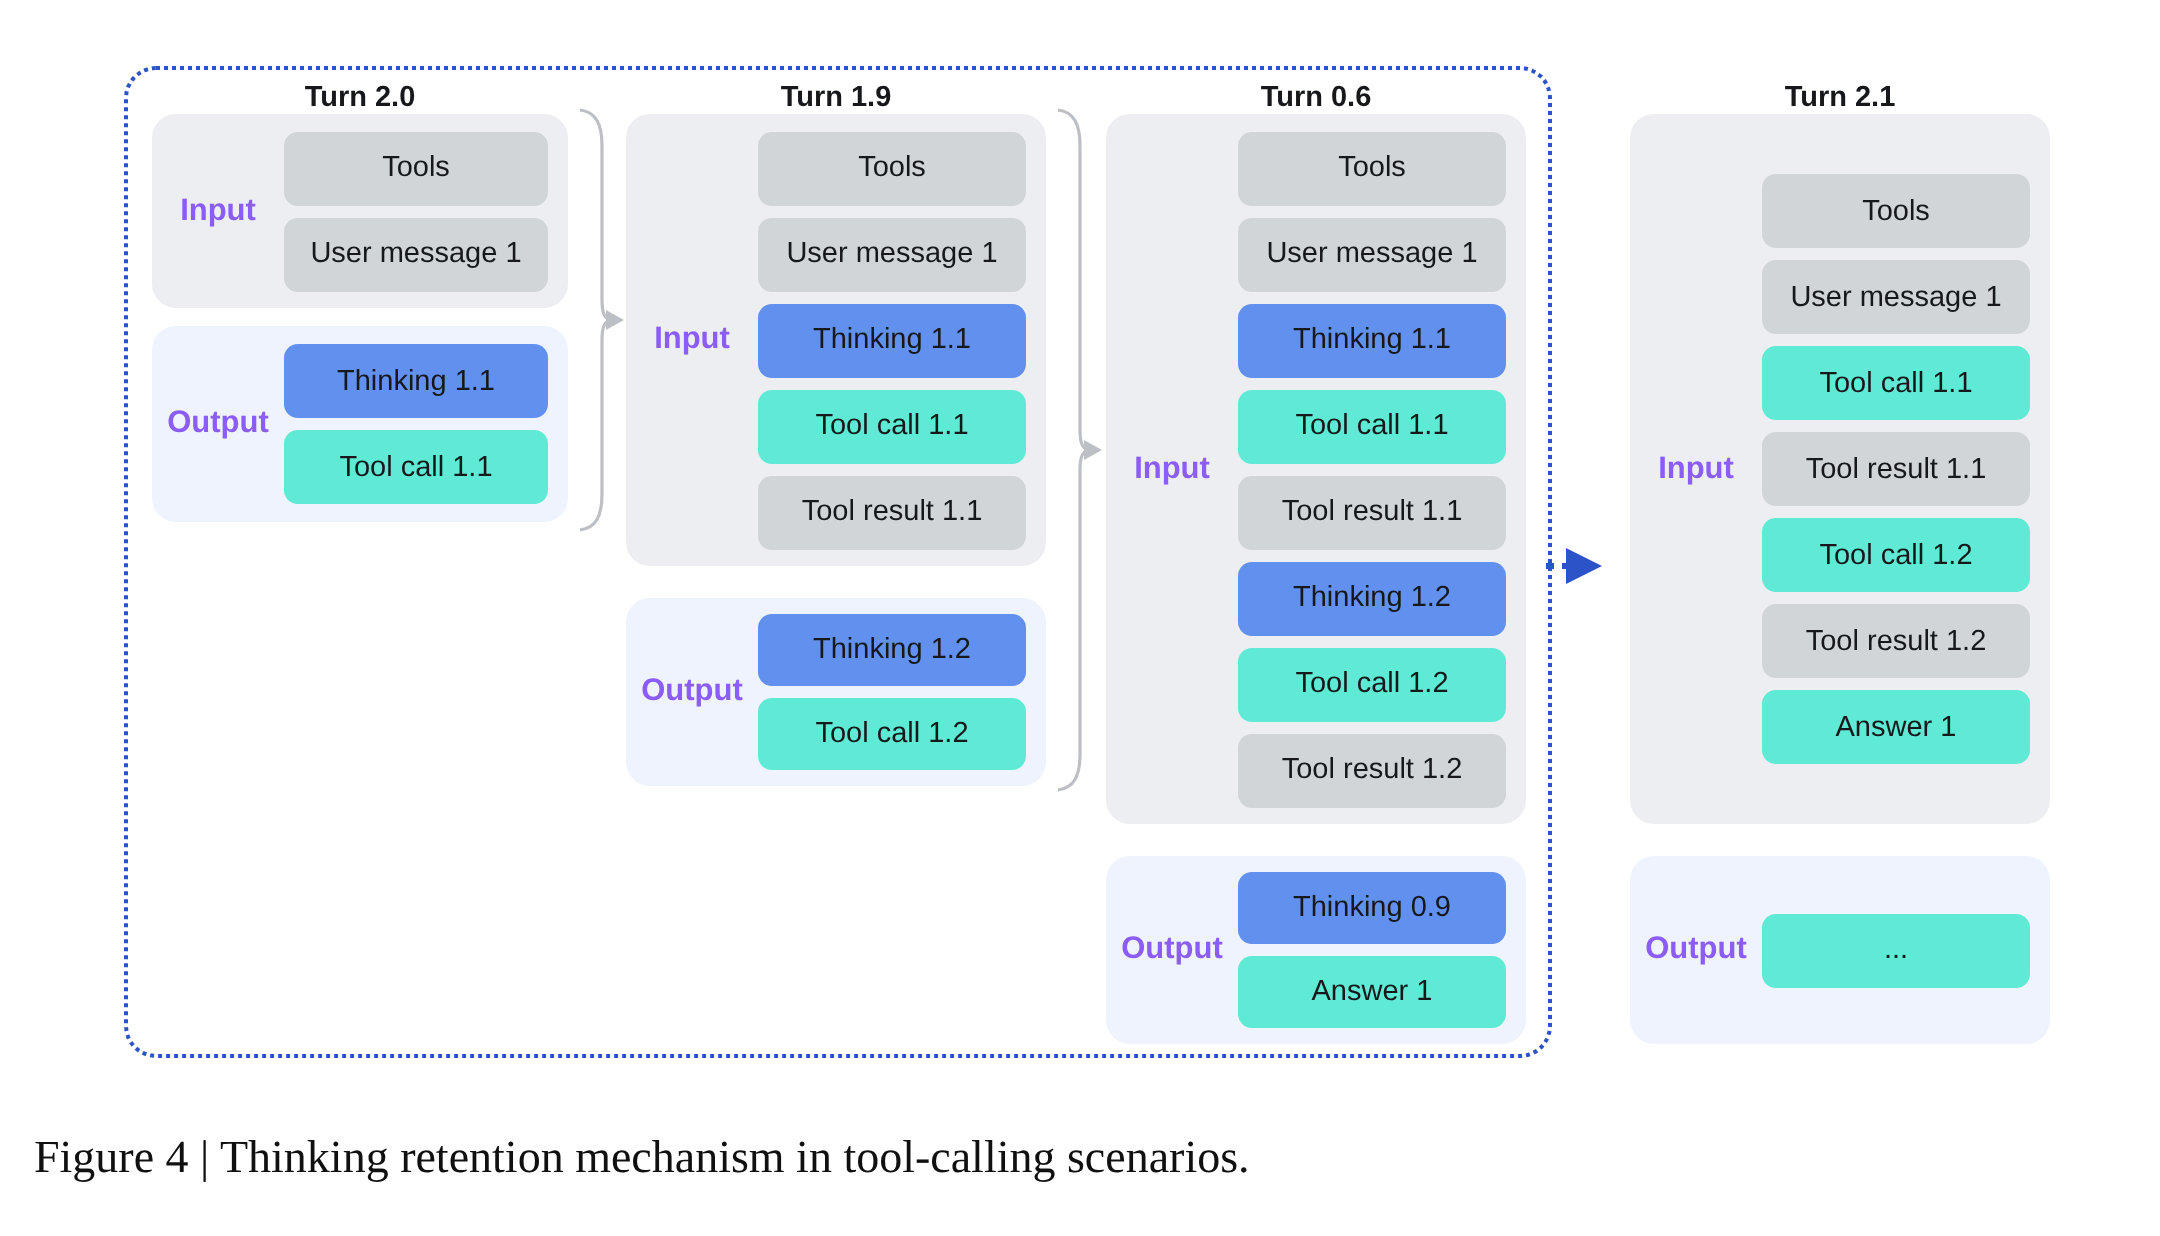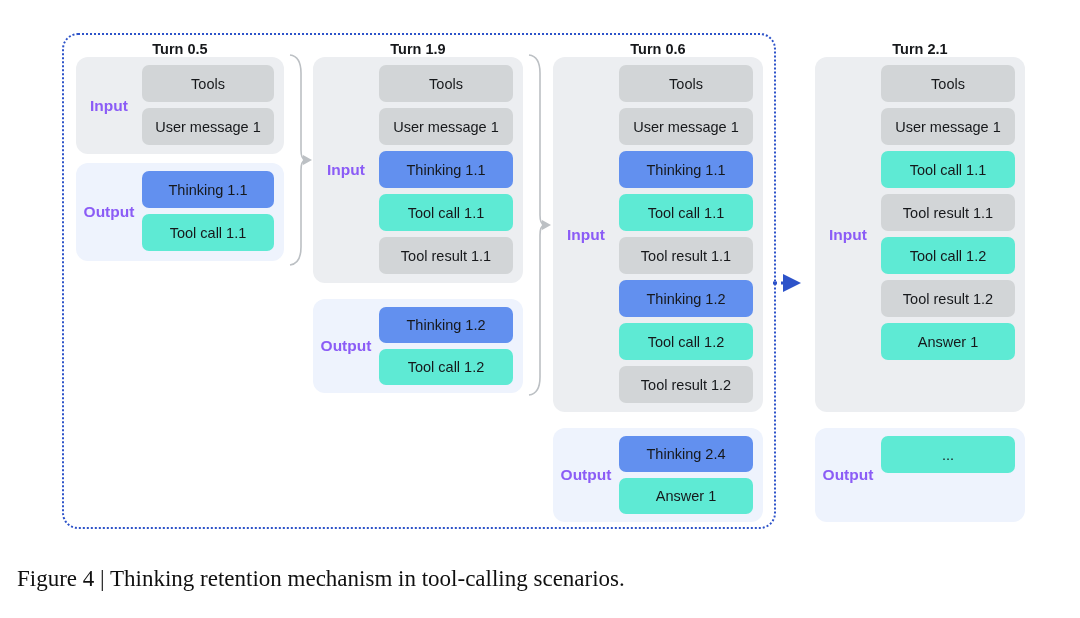--- a/index.html
+++ b/index.html
@@ -25,21 +25,21 @@
     position:absolute;border-radius:12px;display:flex;align-items:stretch;
     box-sizing:border-box;
   }
   .panel.input{background:#eceef1;}
   .panel.output{background:#eef3fd;}
   .panel-label{
     width:66px;display:flex;align-items:center;justify-content:center;
     font-size:15.5px;font-weight:600;color:#8b5cf6;flex:0 0 66px;
   }
   .boxes{
-    flex:1;display:flex;flex-direction:column;
+    flex:1;display:flex;flex-direction:column;justify-content:center;
     gap:6px;padding:8px 10px 8px 0;
   }
   .box{
     height:37px;border-radius:7px;display:flex;align-items:center;justify-content:center;
     font-size:14.5px;font-weight:500;color:#16181b;
   }
   .box.gray{background:#d2d5d7;}
   .box.blue{background:#6290ef;}
   .box.lightblue{background:#5eead4;}
   .caption{
@@ -48,21 +48,21 @@
     font-size:23px;color:#101010;
   }
   svg{display:block;}
 </style>
 </head>
 <body>
 
 <div class="abs dashed-group"></div>
 
 <div class="abs" style="left:76px;top:40px;width:208px;">
-  <div class="turn-title">Turn 0.5</div>
+  <div class="turn-title">Turn 2.0</div>
 </div>
 <div class="panel input" style="left:76px;top:57px;width:208px;height:97px;">
   <div class="panel-label">Input</div>
   <div class="boxes">
     <div class="box gray">Tools</div>
     <div class="box gray">User message 1</div>
   </div>
 </div>
 <div class="panel output" style="left:76px;top:163px;width:208px;height:98px;">
   <div class="panel-label">Output</div>
@@ -119,21 +119,21 @@
     <div class="box lightblue">Tool call 1.1</div>
     <div class="box gray">Tool result 1.1</div>
     <div class="box blue">Thinking 1.2</div>
     <div class="box lightblue">Tool call 1.2</div>
     <div class="box gray">Tool result 1.2</div>
   </div>
 </div>
 <div class="panel output" style="left:553px;top:428px;width:210px;height:94px;">
   <div class="panel-label">Output</div>
   <div class="boxes">
-    <div class="box blue">Thinking 2.4</div>
+    <div class="box blue">Thinking 0.9</div>
     <div class="box lightblue">Answer 1</div>
   </div>
 </div>
 
 <div class="abs" style="left:772px;top:270px;">
   <svg width="32" height="26" viewBox="0 0 32 26">
     <line x1="1" y1="13" x2="12" y2="13" stroke="#2d53c9" stroke-width="3" stroke-dasharray="4 4"></line>
     <polygon points="11,4 29,13 11,22" fill="#2d53c9"></polygon>
   </svg>
 </div>

